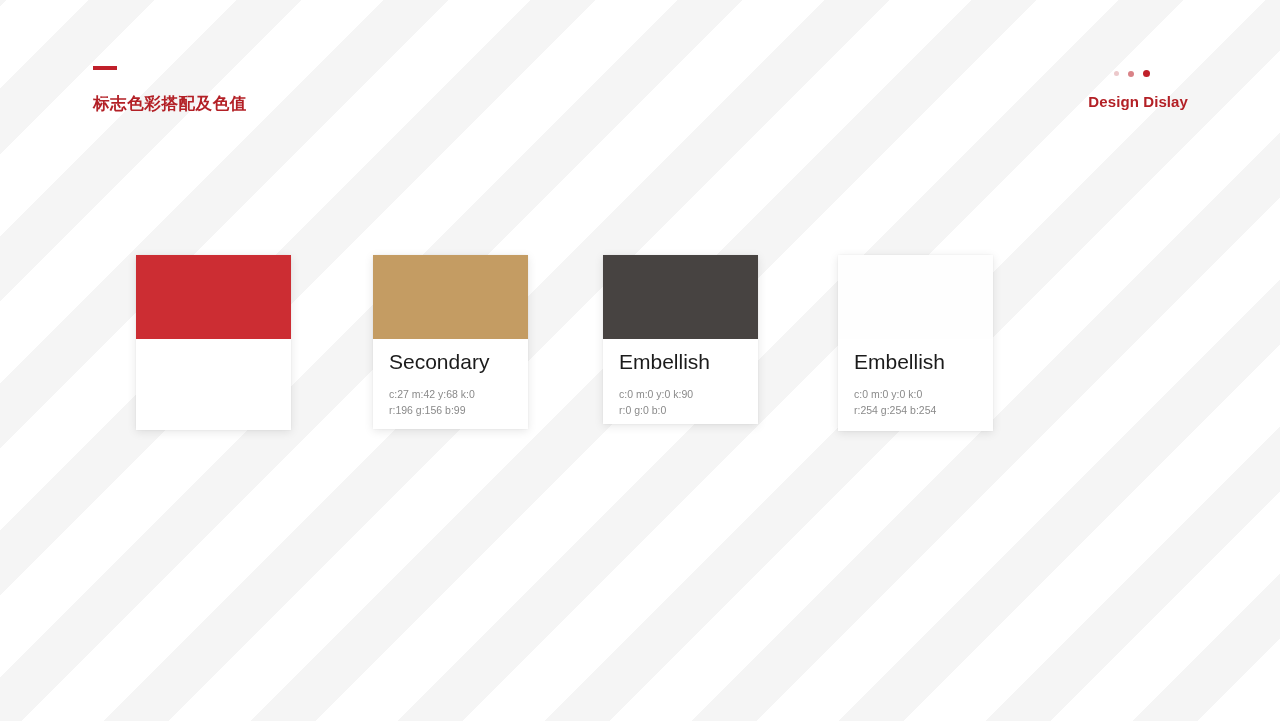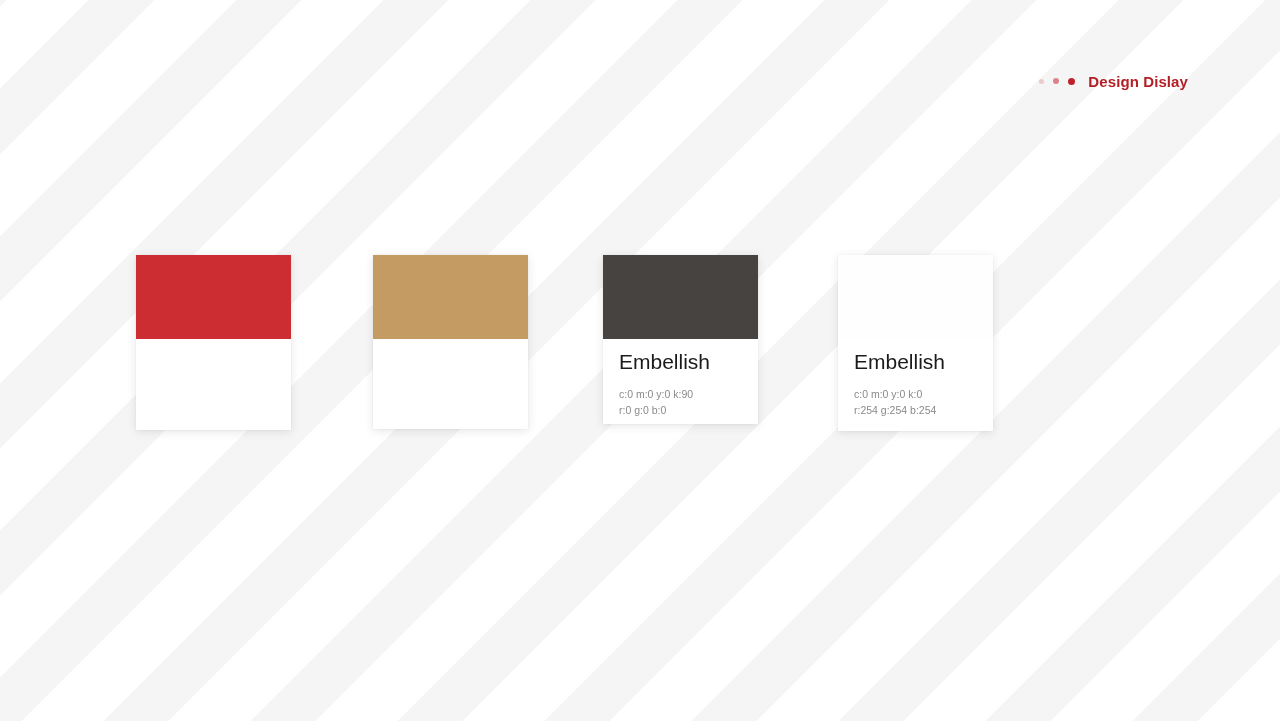--- a/index.html
+++ b/index.html
@@ -56,22 +56,23 @@
     line-height: 1;
     white-space: nowrap;
   }
 
   .brand-block {
     position: absolute;
     right: 92px;
     top: 70px;
     display: flex;
     align-items: center;
-    gap: 0;
+    gap: 16px;
     height: 22px;
+    flex-direction: column;
   }
   .brand-dots {
     display: flex;
     align-items: center;
     gap: 9px;
     margin-right: 13px;
   }
   .dot {
     border-radius: 50%;
     display: block;
@@ -134,38 +135,47 @@
   #card-3 { left: 838px; top: 255px; width: 155px; height: 176px; }
   #card-3 .card-swatch { height: 84px; }
 </style>
 </head>
 <body>
 
 <div id="bg-stripes"></div>
 
 <div id="page">
 
+  <div class="title-block">
+    <div class="title-rule" style="background-color: rgb(192, 32, 42);"></div>
+    <div class="title-text" style="color: rgb(179, 32, 38);">标志色彩搭配及色值</div>
+  </div>
 
   <div class="brand-block">
     <div class="brand-dots">
       <span class="dot dot-1" style="background-color: rgb(236, 201, 203);"></span>
       <span class="dot dot-2" style="background-color: rgb(217, 130, 135);"></span>
       <span class="dot dot-3" style="background-color: rgb(192, 32, 42);"></span>
     </div>
     <div class="brand-text" style="color: rgb(179, 32, 38);">Design Dislay</div>
   </div>
 
   <div class="cards">
 
     <div class="card" id="card-0">
       <div class="card-swatch" style="background-color: rgb(204, 45, 51);"></div>
     </div>
 
     <div class="card" id="card-1">
       <div class="card-swatch" style="background-color: rgb(196, 156, 99);"></div>
+      <div class="card-body">
+        <div class="card-name">Secondary</div>
+        <div class="card-cmyk">c:27 m:42  y:68 k:0</div>
+        <div class="card-rgb">r:196 g:156 b:99</div>
+      </div>
     </div>
 
     <div class="card" id="card-2">
       <div class="card-swatch" style="background-color: rgb(71, 67, 65);"></div>
       <div class="card-body">
         <div class="card-name">Embellish</div>
         <div class="card-cmyk">c:0 m:0  y:0 k:90</div>
         <div class="card-rgb">r:0 g:0 b:0</div>
       </div>
     </div>

